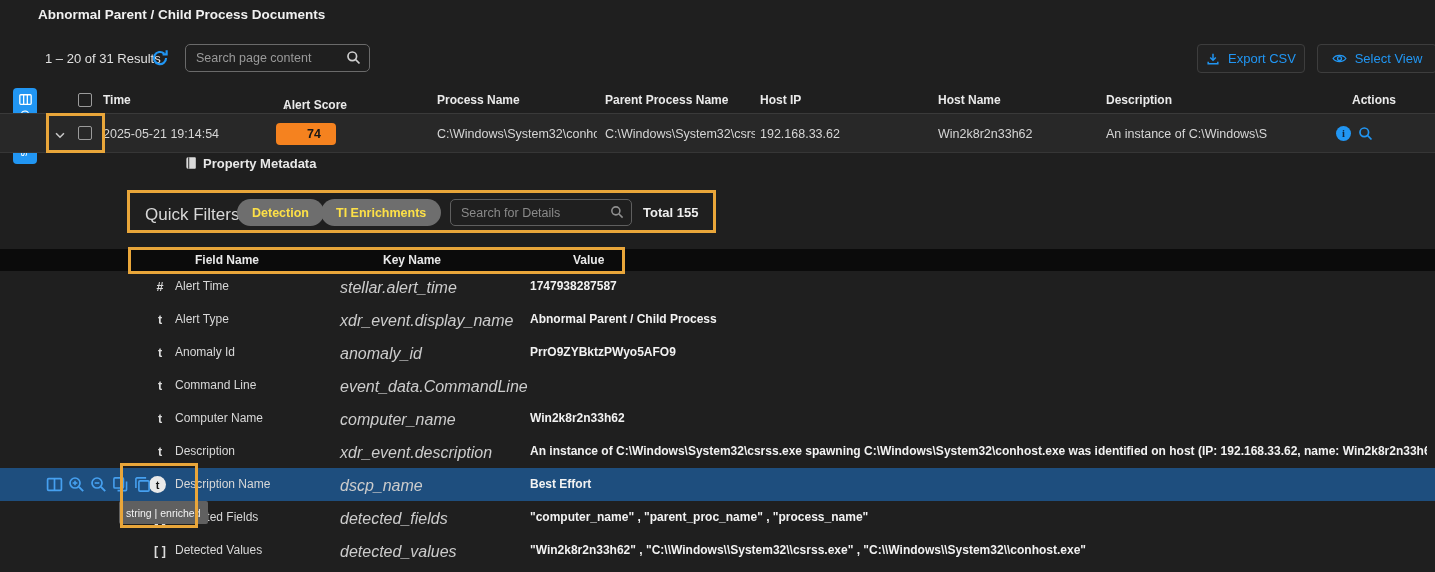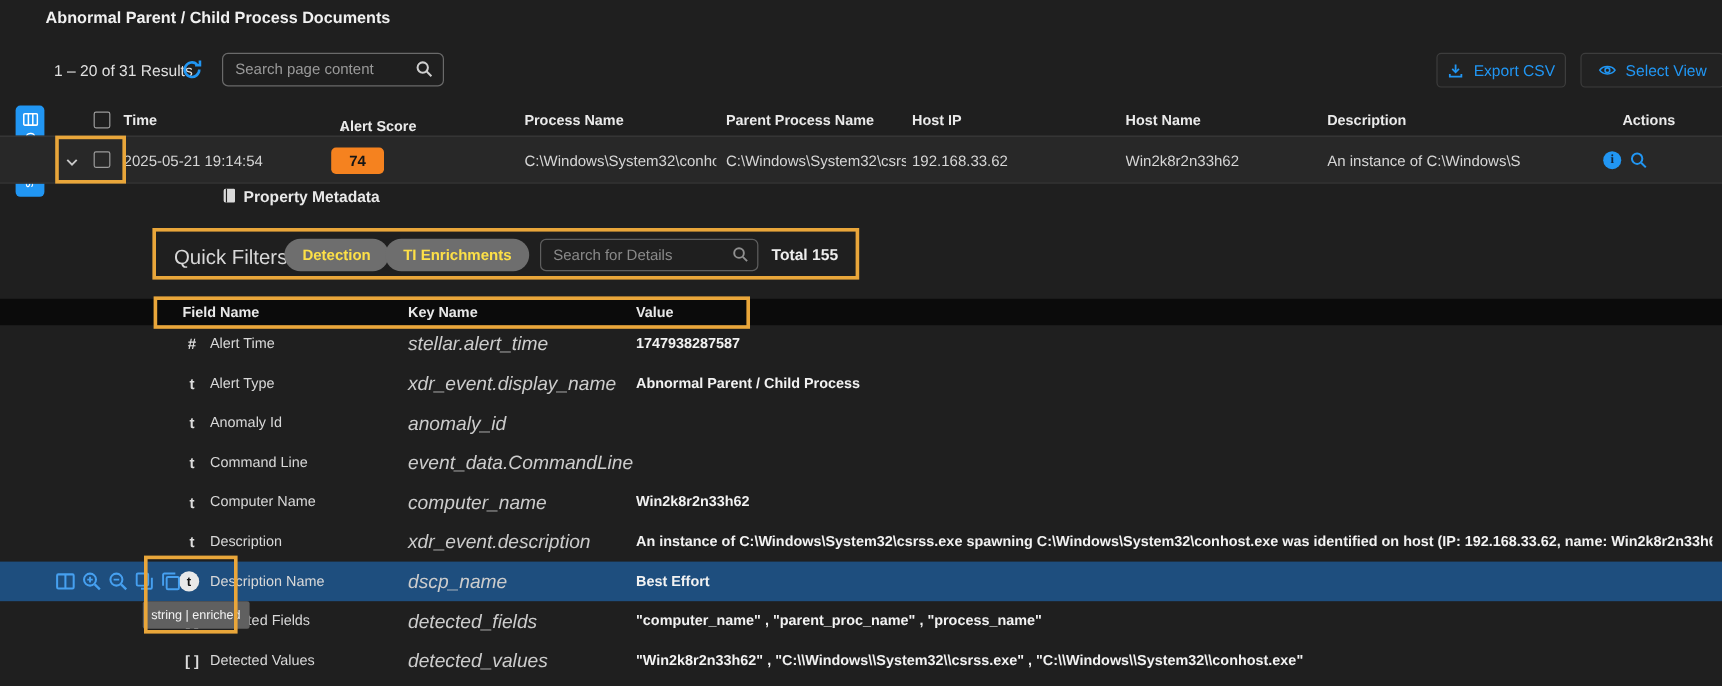--- a/index.html
+++ b/index.html
@@ -32,42 +32,42 @@
   .c-time{left:103px;} .c-score{left:283px;} .c-proc{left:437px;} .c-parent{left:605px;}
   .c-ip{left:760px;} .c-host{left:938px;} .c-desc{left:1106px;} .c-act{left:1352px;}
   .trow{left:0;top:113px;width:1435px;height:40px;background:#282828;border-top:1px solid #3a3a3a;border-bottom:1px solid #363636;box-sizing:border-box;}
   .trow .cell{position:absolute;top:13px;white-space:nowrap;overflow:hidden;color:#d6d6d6;}
   .cell.proc{left:437px;width:160px;} .cell.parent{left:605px;width:150px;}
   .cell.ip{left:760px;} .cell.host{left:938px;} .cell.desc{left:1106px;width:228px;}
   .cbx{width:14px;height:14px;border:1.6px solid #9b9b9b;border-radius:2px;background:transparent;box-sizing:border-box;}
   .hdr-cbx{left:78px;top:5px;} .row-cbx{left:78px;top:12px;}
   .chevron{left:53px;top:14px;width:14px;height:14px;color:#c8c8c8;cursor:pointer;}
   .badge{left:276px;top:9px;width:44px;height:22px;background:#f5821f;border-radius:4px;color:#161616;
-      font-weight:bold;font-size:12.5px;display:flex;align-items:center;justify-content:center;}
+      font-weight:bold;font-size:12.5px;display:flex;align-items:center;justify-content:center;padding-left:16px;}
   .act-info{left:1336px;top:12px;width:15px;height:15px;background:#2196f3;border-radius:50%;color:#10233a;
       font-weight:bold;font-size:10.5px;display:flex;align-items:center;justify-content:center;font-family:"Liberation Serif",serif;cursor:pointer;}
   .act-mag{left:1358px;top:12px;width:15px;height:15px;color:#2196f3;cursor:pointer;}
 
   
   .pm-title{left:203px;top:156px;font-size:13px;font-weight:bold;color:#e8e8e8;white-space:nowrap;}
   .book-icon{left:184px;top:156px;width:14px;height:14px;color:#dadada;}
   .qf-label{left:145px;top:205px;font-size:17px;color:#d8d8d8;white-space:nowrap;}
   .pill{top:199px;height:27px;background:#6e6e6e;border-radius:14px;color:#fde047;font-weight:bold;font-size:12.5px;
       display:flex;align-items:center;justify-content:center;cursor:pointer;white-space:nowrap;box-sizing:border-box;padding:0 15px;}
   .pill-detection{left:237px;} .pill-ti{left:321px;}
   .qf-search{left:450px;top:199px;width:182px;height:27px;}
   .qf-search input{width:100%;height:100%;box-sizing:border-box;background:transparent;border:1px solid #5f5f5f;
       border-radius:5px;color:#ddd;font-family:"Liberation Sans",sans-serif;font-size:12.5px;padding:0 28px 0 10px;outline:none;}
   .qf-search input::placeholder{color:#8a8a8a;}
   .qf-search .mag{position:absolute;right:8px;top:6px;width:14px;height:14px;color:#8f8f8f;}
   .qf-total{left:643px;top:205px;font-size:13px;font-weight:bold;color:#eee;white-space:nowrap;}
 
   
   .md-head{left:0;top:249px;width:1435px;height:22px;background:#0b0b0b;font-size:12px;font-weight:bold;color:#e8e8e8;}
-  .md-head span{position:absolute;top:4px;white-space:nowrap;}
+  .md-head span{position:absolute;top:4px;white-space:nowrap;margin-left:43px;}
   .mc-field{left:152px;} .mc-key{left:340px;} .mc-value{left:530px;}
   .md-rows{left:0;top:0;width:1435px;height:572px;pointer-events:none;}
   .md-row{position:absolute;left:0;width:1435px;height:33px;pointer-events:auto;}
   .md-row.hl{background:#1e4e7e;}
   .md-type-icon{position:absolute;left:150px;top:0;width:20px;height:33px;display:flex;align-items:center;justify-content:center;
       font-weight:bold;font-size:12.5px;color:#dcdcdc;white-space:nowrap;}
   .md-type-icon.t-circle{left:149px;top:8px;width:17px;height:17px;background:#e9e9e9;border-radius:50%;
       color:#141414;font-size:11px;}
   .md-field{position:absolute;left:175px;top:9px;font-size:12px;color:#d8d8d8;white-space:nowrap;}
   .md-key{position:absolute;left:340px;top:9px;font-size:16px;font-style:italic;color:#cccccc;white-space:nowrap;}
@@ -220,20 +220,21 @@
       <span class="md-type-icon">t</span>
       <span class="md-field">Alert Type</span>
       <span class="md-key">xdr_event.display_name</span>
       <span class="md-value">Abnormal Parent / Child Process</span>
     </div>
 
     <div class="md-row" style="top: 336px;">
       <span class="md-type-icon">t</span>
       <span class="md-field">Anomaly Id</span>
       <span class="md-key">anomaly_id</span>
+      <span class="md-value">PrrO9ZYBktzPWyo5AFO9</span>
     </div>
 
     <div class="md-row" style="top: 369px;">
       <span class="md-type-icon">t</span>
       <span class="md-field">Command Line</span>
       <span class="md-key">event_data.CommandLine</span>
     </div>
 
     <div class="md-row" style="top: 402px;">
       <span class="md-type-icon">t</span>

